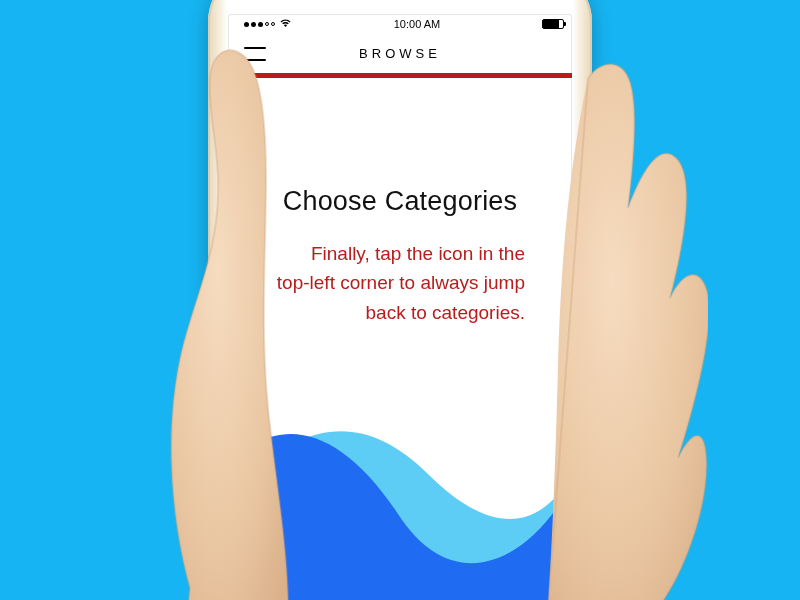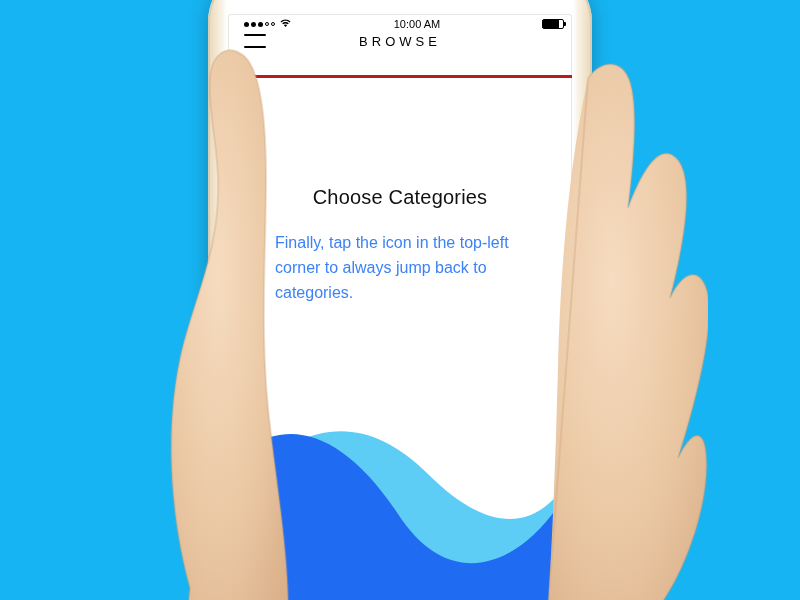--- a/index.html
+++ b/index.html
@@ -58,22 +58,23 @@
     position: relative;
   }
   .battery::after {
     content: ''; position: absolute; right: -3px; top: 2px;
     width: 2px; height: 4px; background: #000; border-radius: 0 1px 1px 0;
   }
   .battery-fill { height: 100%; width: 80%; background: #000; }
 
   .nav-bar {
     height: 44px;
-    border-bottom: 3px solid #b91c1c;
-    display: flex;
+    border-bottom: 5px solid #b91c1c;
+    display: flex;
+    align-items: center;
     position: relative;
   }
   .menu-icon {
     position: absolute;
     left: 16px;
     width: 22px;
     height: 14px;
     display: flex;
     flex-direction: column;
     justify-content: space-between;
@@ -92,31 +93,31 @@
   .content {
     flex: 1;
     position: relative;
     display: flex;
     flex-direction: column;
     align-items: center;
     padding-top: 108px;
     overflow: hidden;
   }
   .heading {
-    font-size: 20px;
+    font-size: 27px;
     font-weight: 400;
     color: #111;
     letter-spacing: 0.2px;
   }
   .body-text {
     margin-top: 22px;
-    font-size: 16px;
+    font-size: 19px;
     line-height: 1.55;
-    color: #3b82f6;
-    text-align: left;
+    color: #b91c1c;
+    text-align: right;
     max-width: 250px;
   }
 
   .waves {
     position: absolute;
     bottom: 0; left: 0; width: 100%; height: 260px;
     pointer-events: none;
   }
 
   

